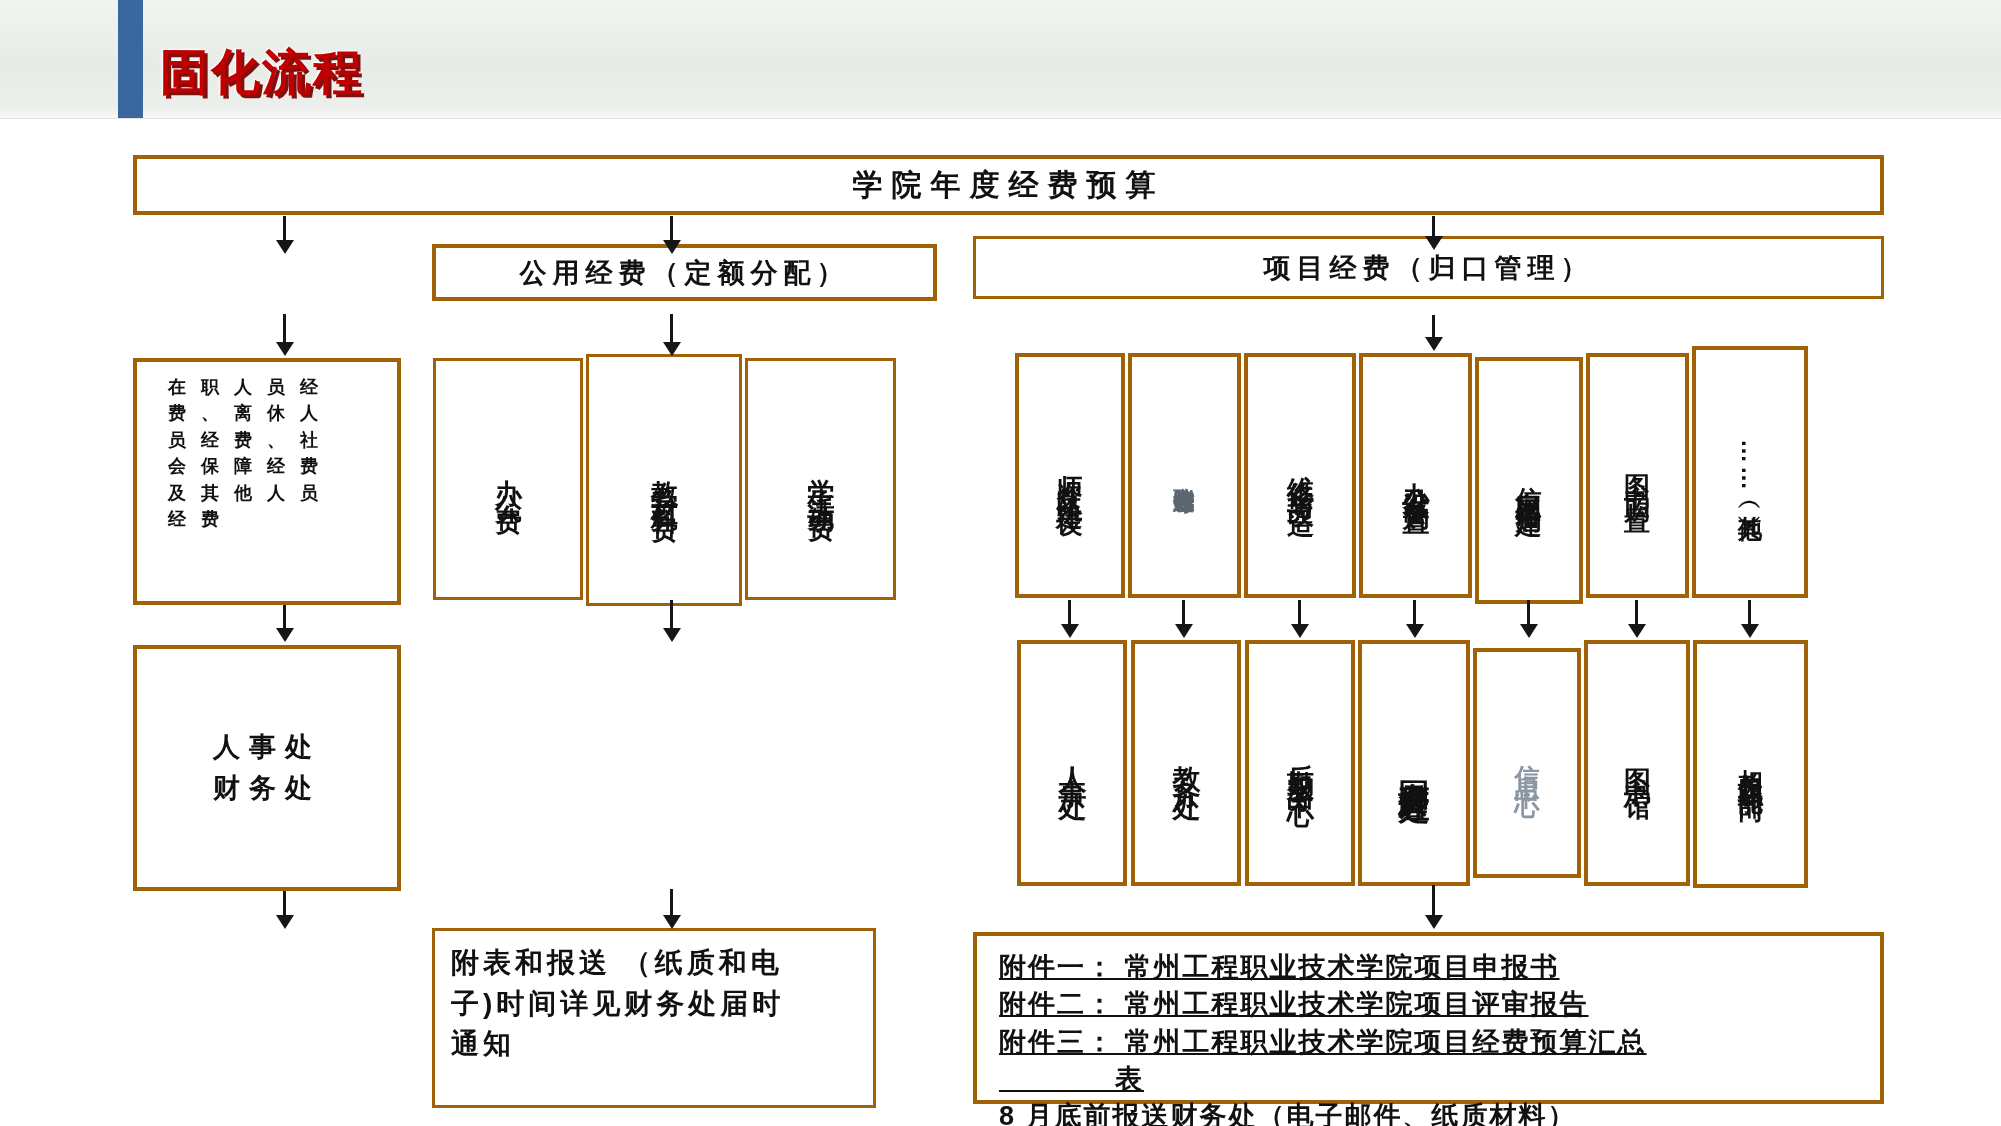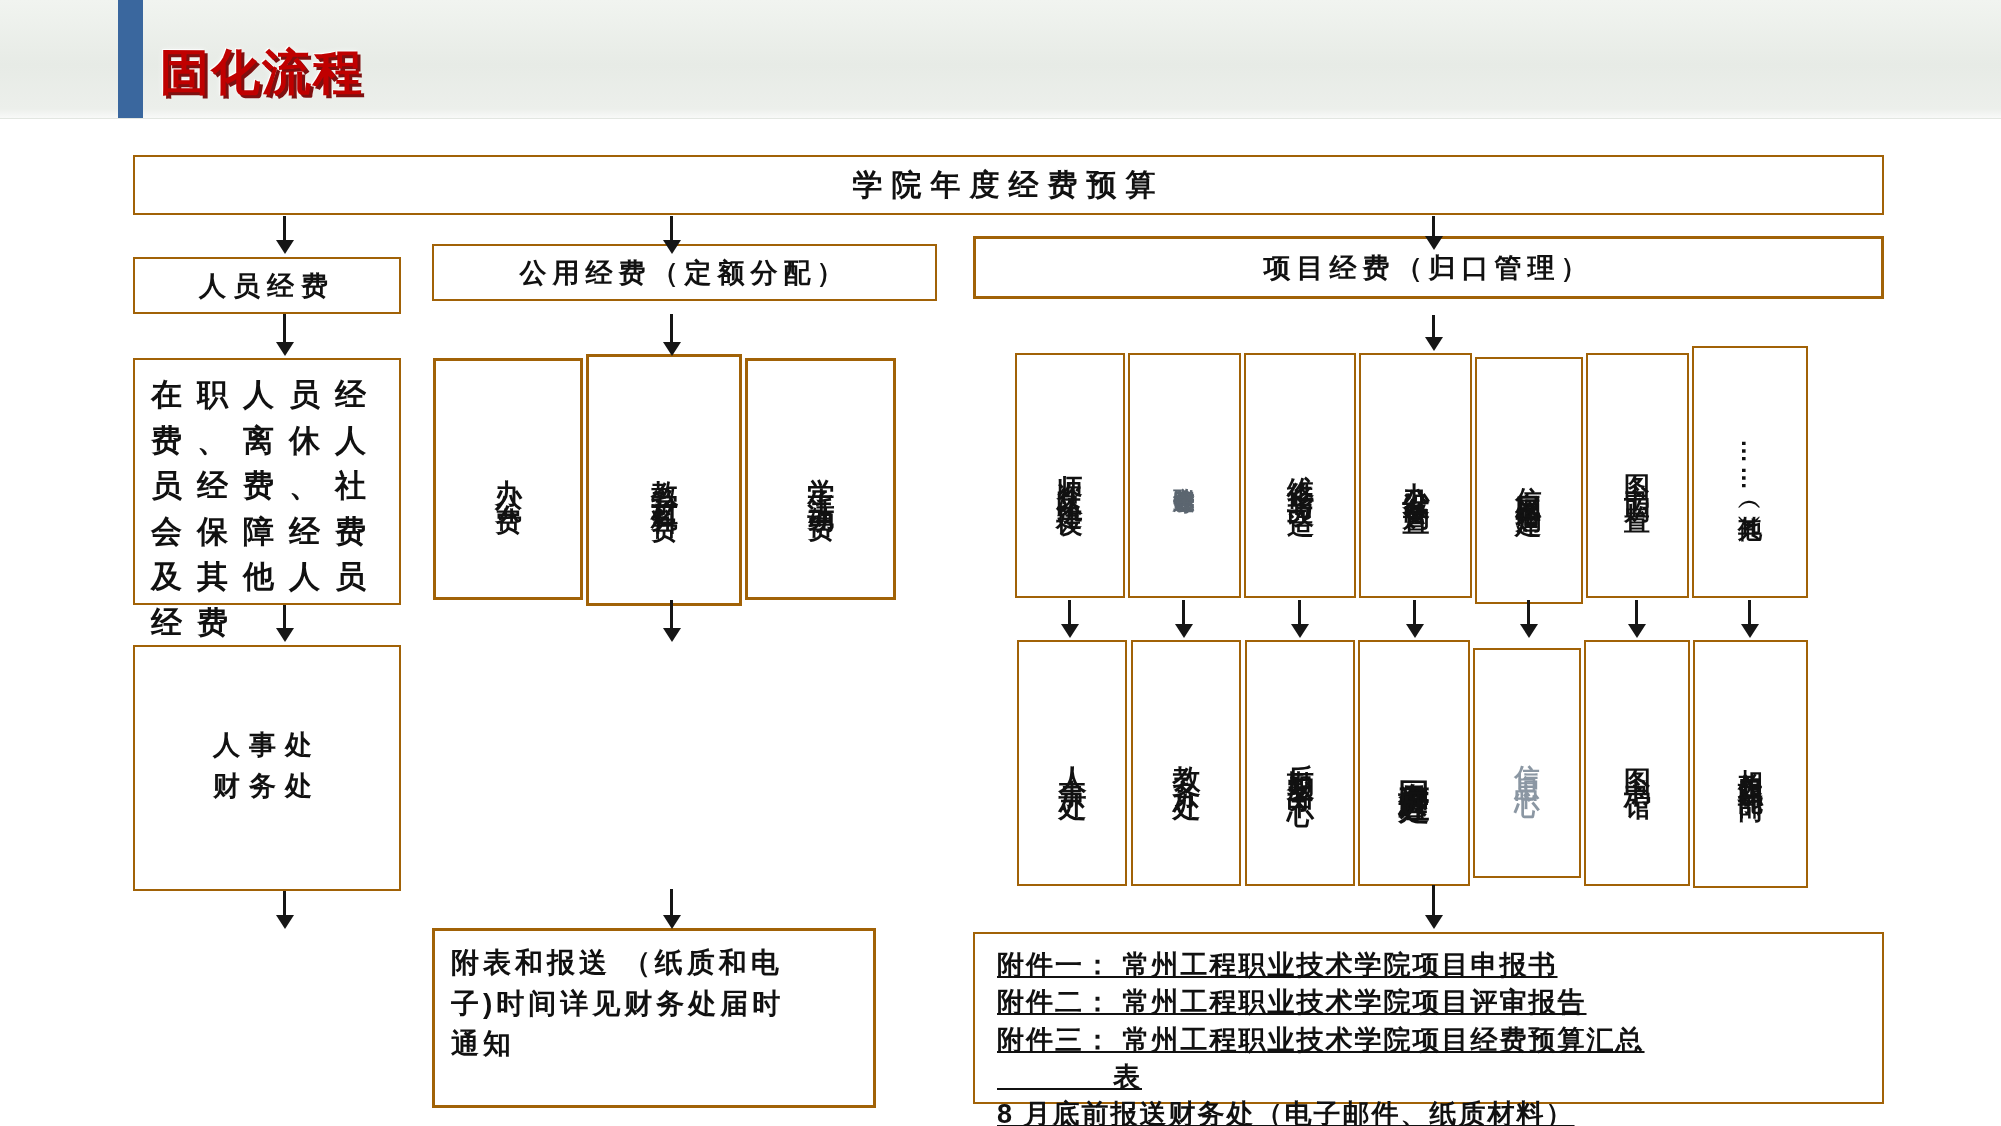--- a/index.html
+++ b/index.html
@@ -14,21 +14,21 @@
     border-bottom:1px solid #e2e6e1;
   }
   .accent-bar{position:absolute;left:118px;top:0;width:25px;height:118px;background:#3a679e;}
   .slide-title{
     position:absolute;left:160px;top:40px;margin:0;
     font-size:49px;font-weight:bold;color:#c00000;letter-spacing:2px;
     text-shadow:3px 3px 0 #7e1010,-1px -1px 0 rgba(255,255,255,.85),0 0 6px rgba(255,255,255,.7);
   }
   
   .fbox{
-    position:absolute;background:#ffffff;border:2px solid #a16207;box-sizing:border-box;
+    position:absolute;background:#ffffff;border:4px solid #a16207;box-sizing:border-box;
     font-weight:bold;
   }
   .b3{border-width:3px;}
   .hlabel{display:flex;align-items:center;justify-content:center;text-align:center;}
   .vbox{display:flex;align-items:center;justify-content:center;}
   .vtext{writing-mode:vertical-rl;text-orientation:mixed;line-height:1;}
   .tblock{white-space:pre-line;}
   
   .arrow{position:absolute;width:3px;background:#161616;}
   .arrow::after{
@@ -42,26 +42,25 @@
 
 <div class="stage">
 
   <div class="slide-header">
     <div class="accent-bar"></div>
     <h1 class="slide-title">固化流程</h1>
   </div>
 
   <div class="fbox hlabel" style="left:133px;top:155px;width:1751px;height:60px;font-size:30px;letter-spacing:9px;">学院年度经费预算</div>
 
-  <div class="fbox hlabel" style="left:133px;top:257px;width:268px;height:57px;font-size:27px;letter-spacing:7px;">人员经费</div>
   <div class="fbox hlabel" style="left:432px;top:244px;width:505px;height:57px;font-size:27px;letter-spacing:6px;">公用经费（定额分配）</div>
   <div class="fbox hlabel b3" style="left:973px;top:236px;width:911px;height:63px;font-size:27px;letter-spacing:6px;">项目经费（归口管理）</div>
 
   <div class="fbox" style="left:133px;top:358px;width:268px;height:247px;">
-    <div class="tblock" style="padding:12px 0 0 16px;font-size:31px;letter-spacing:15px;line-height:1.47;">在职人员经
+    <div class="tblock" style="padding:12px 0 0 31px;font-size:18px;letter-spacing:15px;line-height:1.47;">在职人员经
 费、离休人
 员经费、社
 会保障经费
 及其他人员
 经费</div>
   </div>
 
   <div class="fbox vbox b3" style="left:433px;top:358px;width:150px;height:242px;">
     <span class="vtext" style="font-size:27px;letter-spacing:14px;">办公费</span>
   </div>

